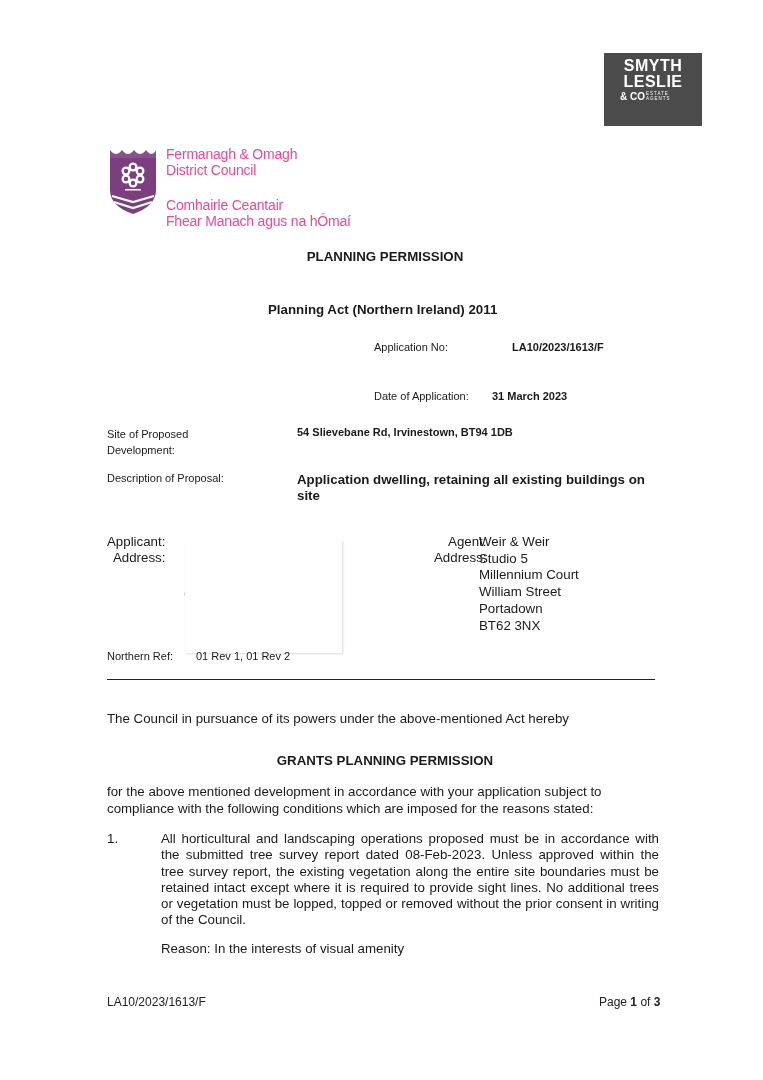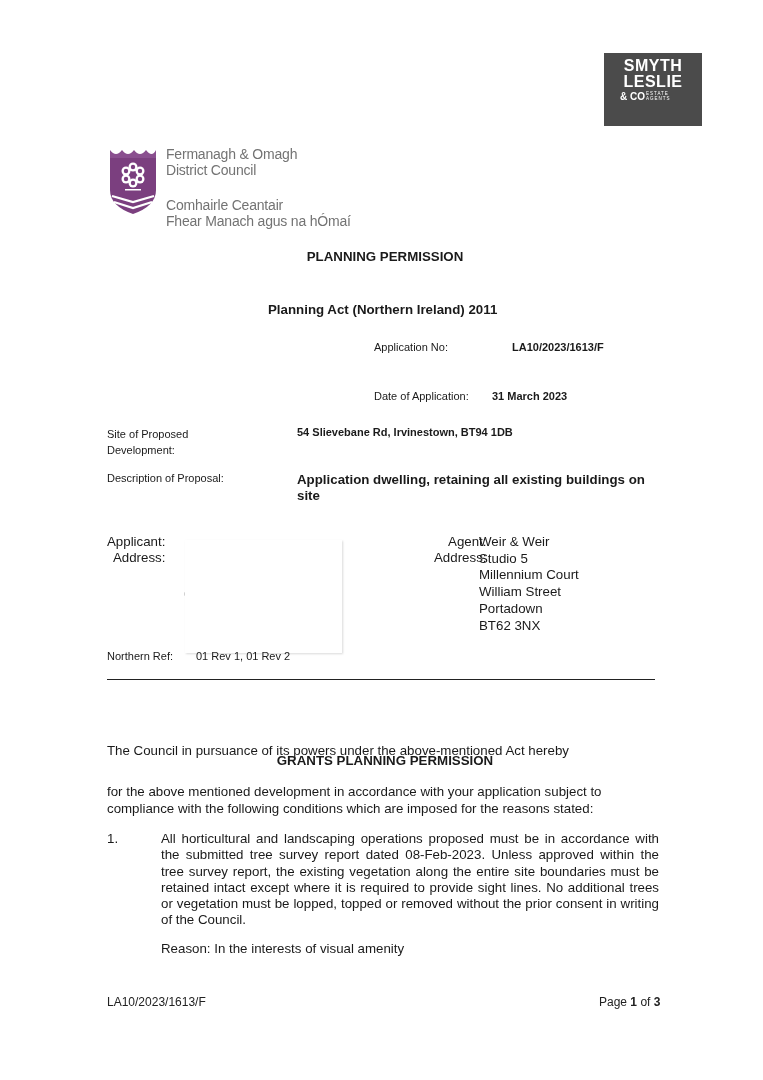--- a/index.html
+++ b/index.html
@@ -9,21 +9,21 @@
 
     
     .badge { left: 604px; top: 53px; width: 98px; height: 73px; background: #4b4b4b; color: #fff; text-align: center; }
     .badge .l1 { position: absolute; left: 0; right: 0; top: 5px; font-weight: bold; font-size: 16px; letter-spacing: 0.5px; line-height: 16px; }
     .badge .l2 { position: absolute; left: 0; right: 0; top: 21px; font-weight: bold; font-size: 16px; letter-spacing: 0.5px; line-height: 16px; }
     .badge .l3 { position: absolute; left: 16px; top: 38px; font-weight: bold; font-size: 10px; line-height: 12px; }
     .badge .l4 { position: absolute; left: 42px; top: 38px; font-size: 4.5px; line-height: 5px; letter-spacing: 1px; text-align: left; }
 
     
     .crest { left: 108px; top: 146px; width: 50px; height: 70px; }
-    .council-text { left: 166px; top: 146px; color: #737373; font-size: 14px; line-height: 16px; letter-spacing: -0.2px; }
+    .council-text { left: 166px; top: 146px; color: #ec4899; font-size: 14px; line-height: 16px; letter-spacing: -0.2px; }
     .council-text div { white-space: nowrap; }
     .council-text .gap { margin-top: 19px; }
 
     .title1 { left: 0; width: 770px; top: 249px; text-align: center; font-weight: bold; font-size: 13.3px; }
     .title2 { left: 268px; top: 302px; font-weight: bold; }
 
     .row-label { font-size: 11px; white-space: nowrap; }
     .lbl-app { left: 374px; top: 341px; }
     .val-app { left: 512px; top: 341px; font-weight: bold; }
     .lbl-date { left: 374px; top: 390px; }
@@ -37,21 +37,21 @@
     .lbl-applicant { left: 107px; top: 534px; line-height: 16px; text-align: right; }
     .redact { left: 185px; top: 540px; width: 157px; height: 113px; background: #fff; box-shadow: 1px 1px 2px rgba(0,0,0,0.15); }
     .redact-ticks { left: 184px; top: 535px; width: 4px; font-size: 12px; line-height: 16.5px; color: #333; }
     .lbl-agent { left: 434px; top: 534px; line-height: 16px; text-align: right; }
     .val-agent { left: 479px; top: 534px; line-height: 16.7px; }
 
     .lbl-drawing { left: 107px; top: 650px; }
     .val-drawing { left: 196px; top: 650px; }
     .rule { left: 107px; top: 679px; width: 548px; height: 1px; background: #222; }
 
-    .para1 { left: 107px; top: 711px; margin-top: 32px; }
+    .para1 { left: 107px; top: 711px; }
     .grants { left: 0; width: 770px; top: 753px; text-align: center; font-weight: bold; }
     .para2 { left: 107px; top: 784px; line-height: 16.5px; width: 560px; }
 
     .cond-num { left: 107px; top: 831px; }
     .cond-text { left: 161px; top: 831px; width: 498px; line-height: 16.3px; text-align: justify; }
     .cond-reason { left: 161px; top: 941px; }
 
     .footer-left { left: 107px; top: 995px; font-size: 12px; color: #222; }
     .footer-right { left: 599px; top: 995px; font-size: 12px; color: #222; }
   </style>

